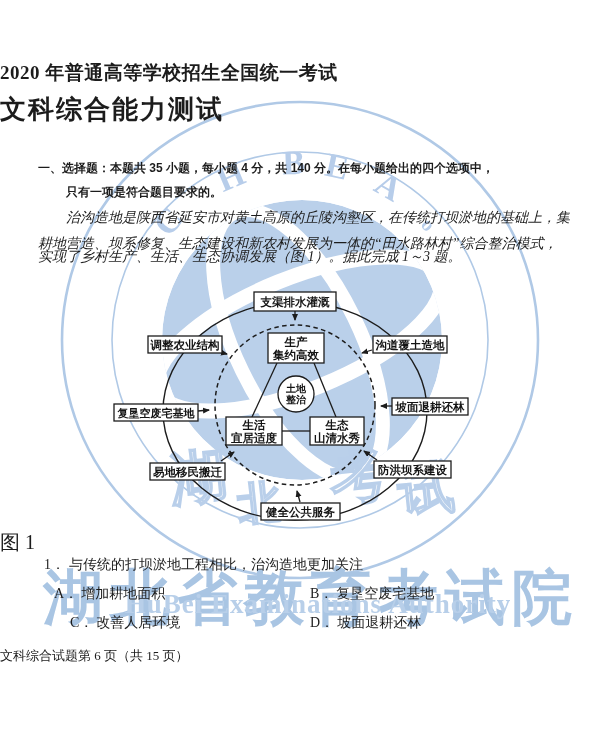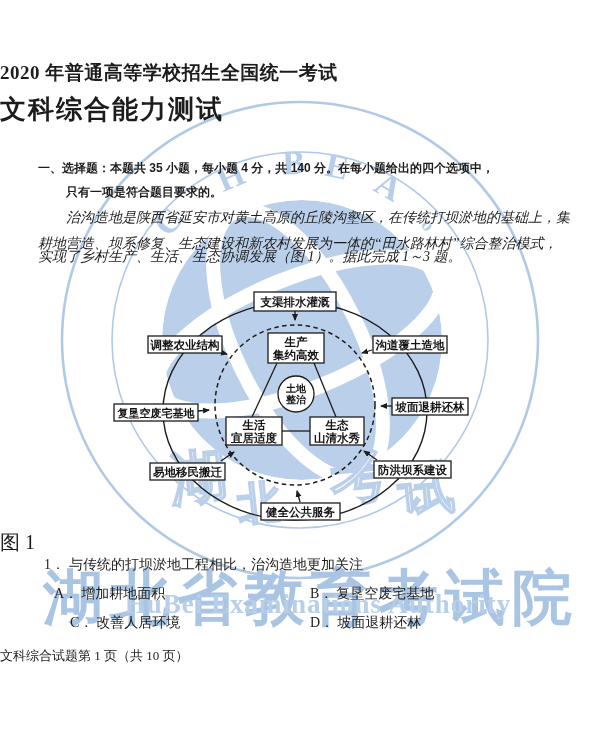--- a/index.html
+++ b/index.html
@@ -159,15 +159,15 @@
   <div class="abs opt optB layer1">
     <span class="optlabel">B．</span><span>复垦空废宅基地</span>
   </div>
   <div class="abs opt optC layer1">
     <span class="optlabel">C．</span><span>改善人居环境</span>
   </div>
   <div class="abs opt optD layer1">
     <span class="optlabel">D．</span><span>坡面退耕还林</span>
   </div>
 
-  <div class="abs ctr footer layer1">文科综合试题第 1 页（共 10 页）</div>
+  <div class="abs ctr footer layer1">文科综合试题第 6 页（共 15 页）</div>
 
 </div>
 
 </body></html>

